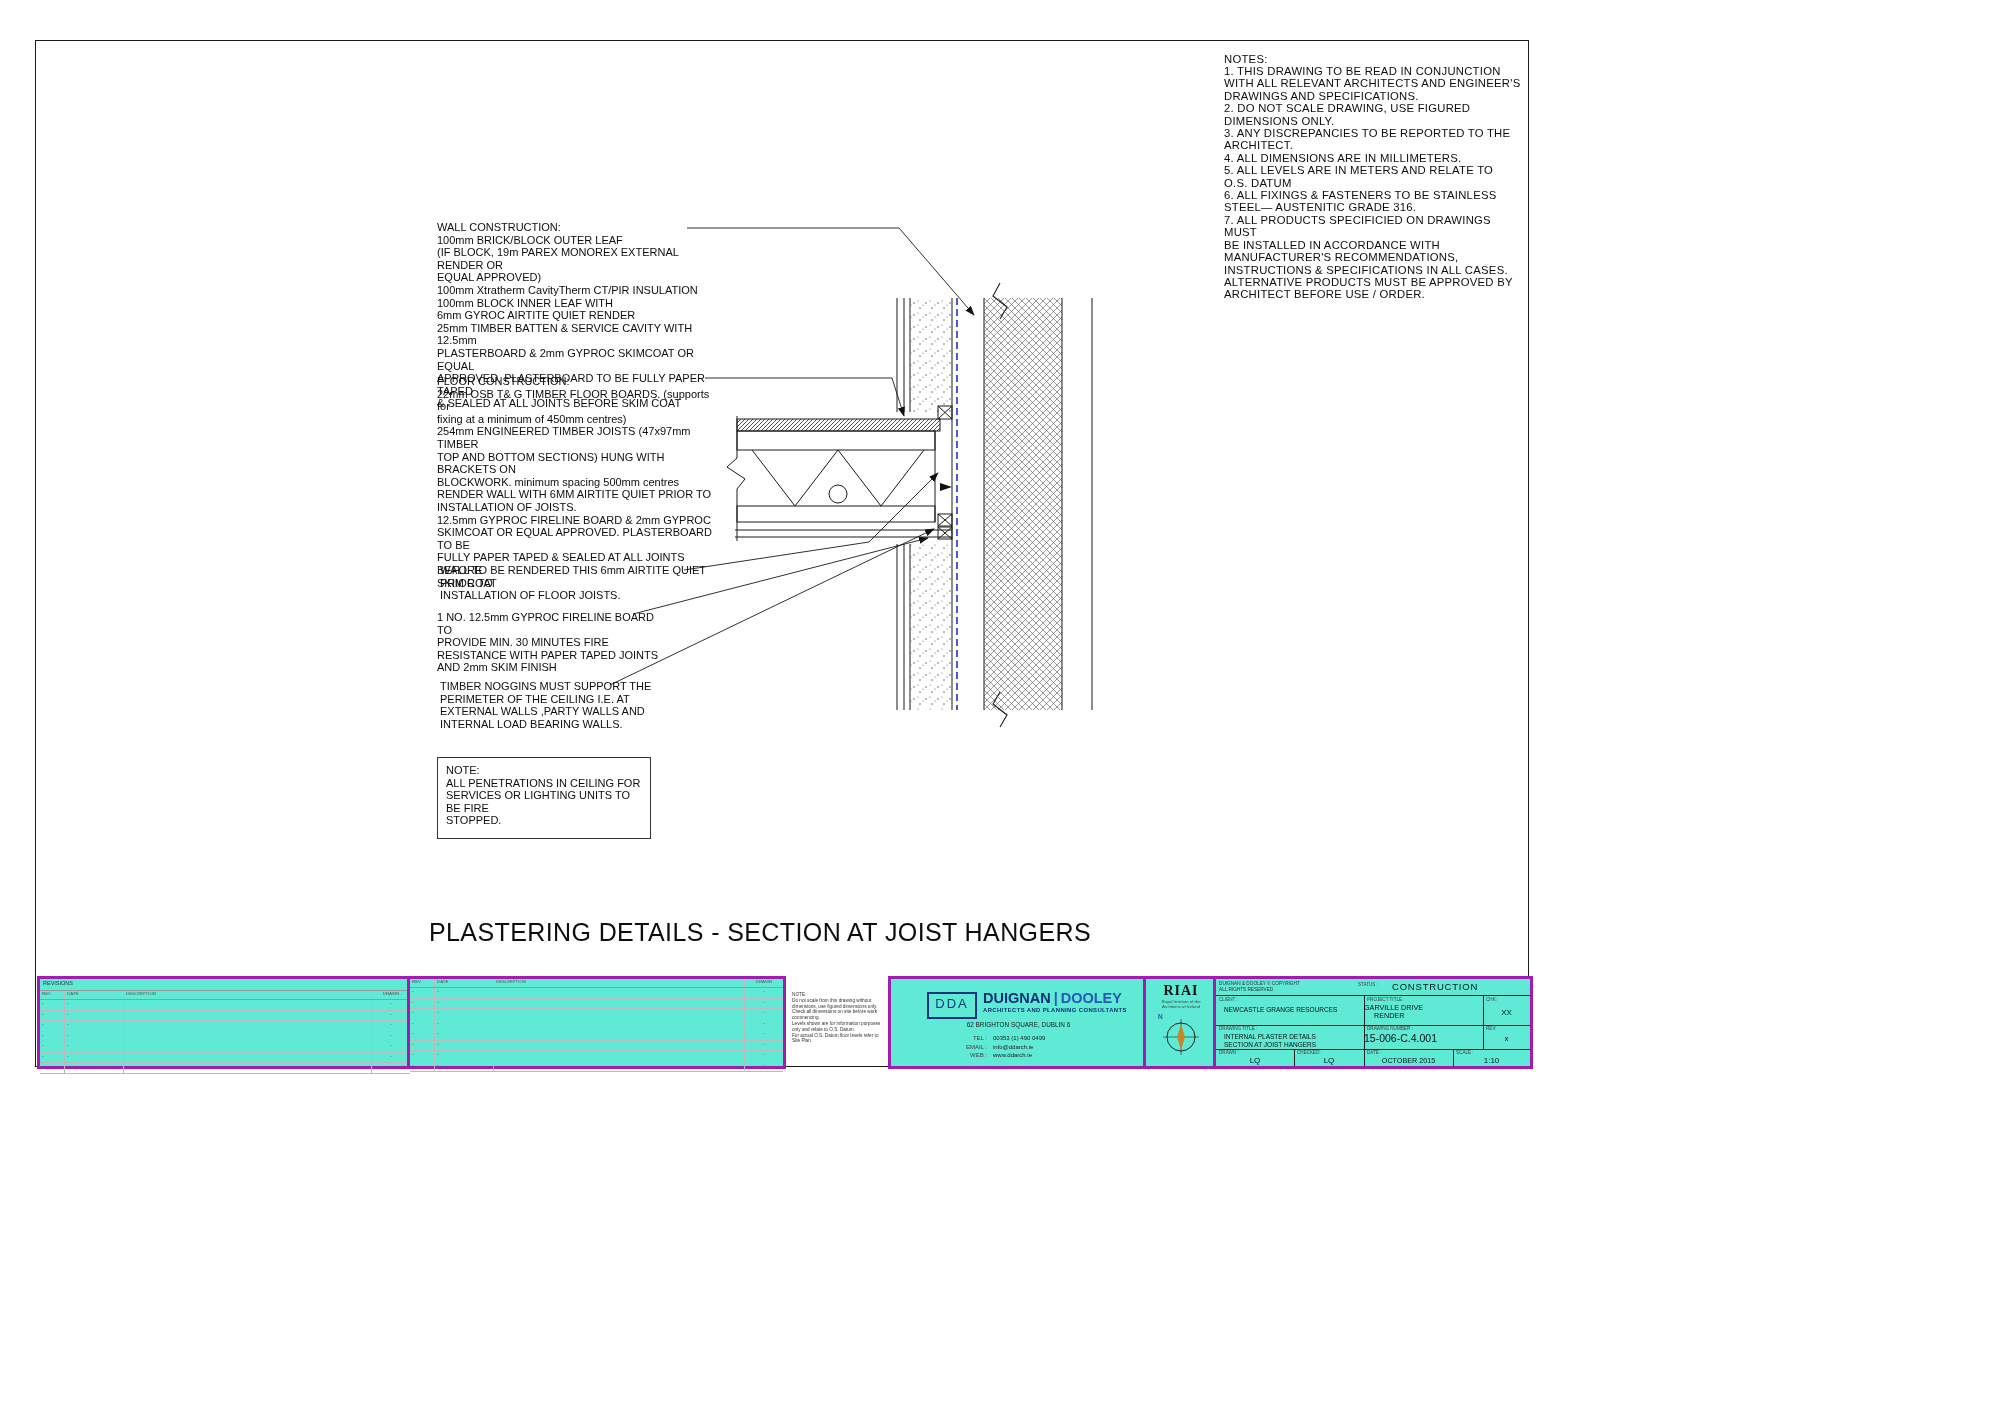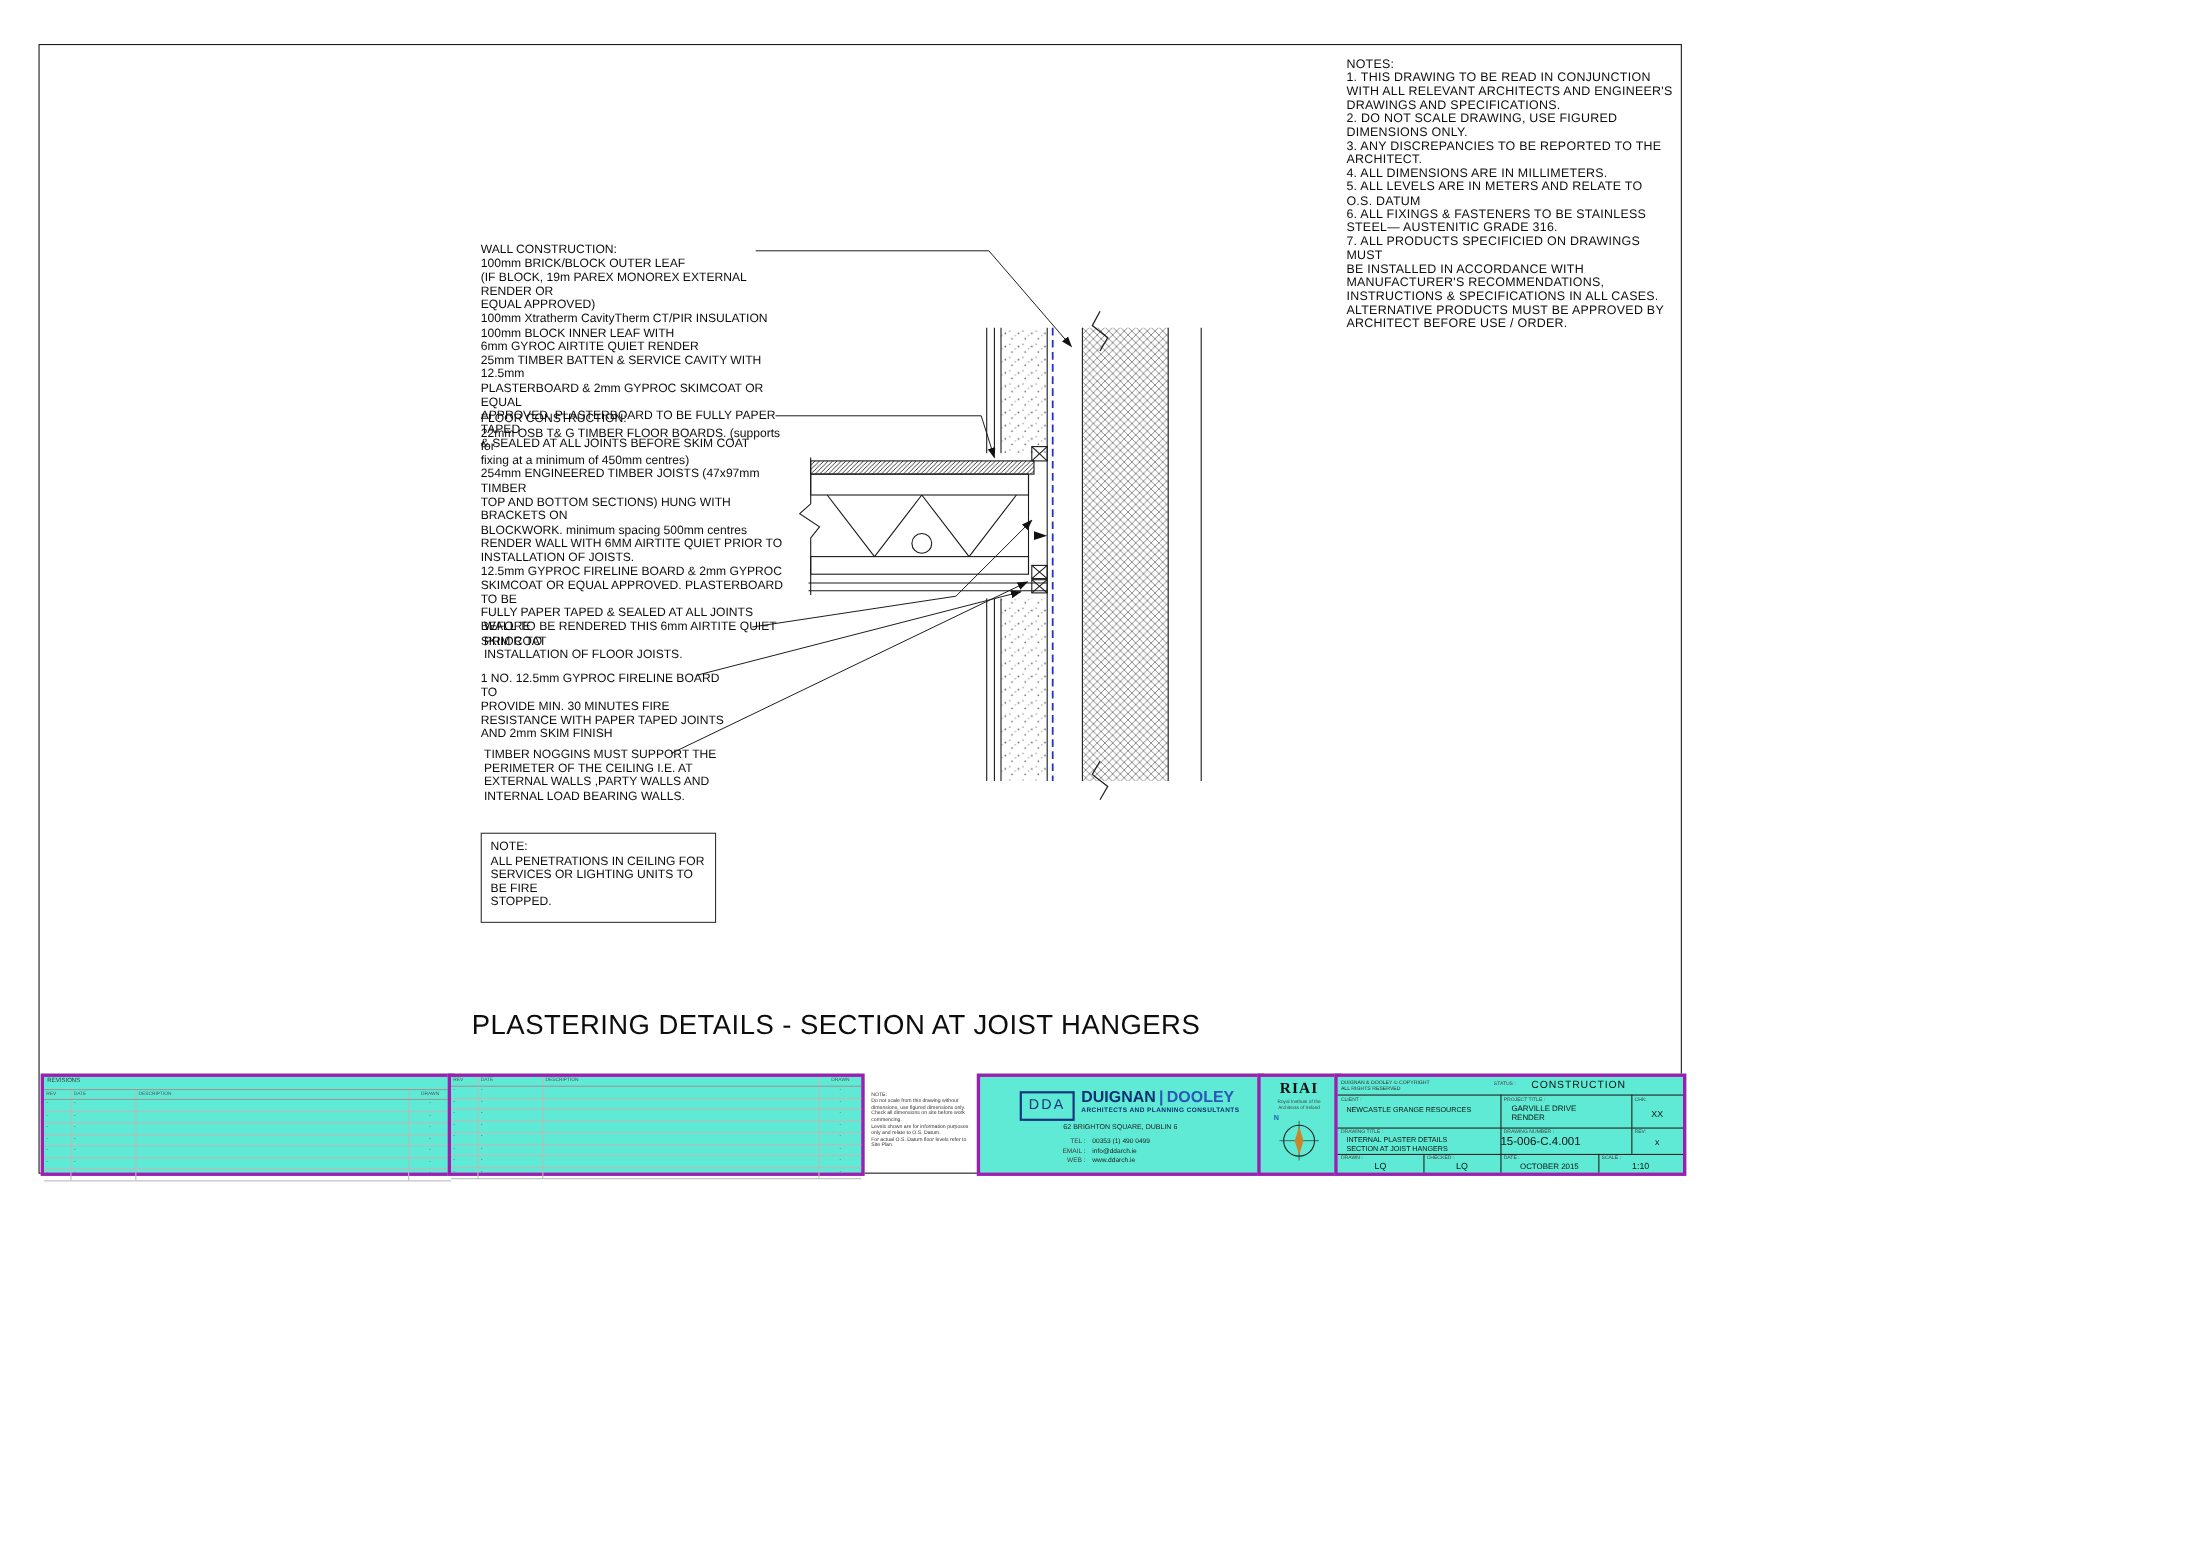--- a/index.html
+++ b/index.html
@@ -350,21 +350,21 @@
   <div class="pcell lbl" style="left:142px;top:3px">STATUS :</div>
   <div class="pcell status-val" style="left:176px;top:2px">CONSTRUCTION</div>
   <div class="pcell" style="left:0;top:16px;width:314px;border-top:1px solid #222;height:0"></div>
 
   <div class="pcell" style="left:0;top:16px;width:148px;height:30px;border-right:1px solid #222">
     <div class="lbl" style="padding:2px 0 0 3px">CLIENT :</div>
     <div class="v65" style="padding:3px 0 0 8px">NEWCASTLE GRANGE RESOURCES</div>
   </div>
   <div class="pcell" style="left:148px;top:16px;width:119px;height:30px;border-right:1px solid #222">
     <div class="lbl" style="padding:2px 0 0 3px">PROJECT TITLE :</div>
-    <div class="v7" style="padding:1px 0 0 10px">GARVILLE DRIVE</div>
+    <div class="v7" style="padding:1px 0 0 0">GARVILLE DRIVE</div>
     <div class="v7" style="padding:0 0 0 10px">RENDER</div>
   </div>
   <div class="pcell" style="left:267px;top:16px;width:47px;height:30px">
     <div class="lbl" style="padding:2px 0 0 3px">CHK:</div>
     <div class="bval" style="padding-top:5px">XX</div>
   </div>
   <div class="pcell" style="left:0;top:46px;width:314px;border-top:1px solid #222;height:0"></div>
 
   <div class="pcell" style="left:0;top:46px;width:148px;height:24px;border-right:1px solid #222">
     <div class="lbl" style="padding:1px 0 0 3px">DRAWING TITLE :</div>

